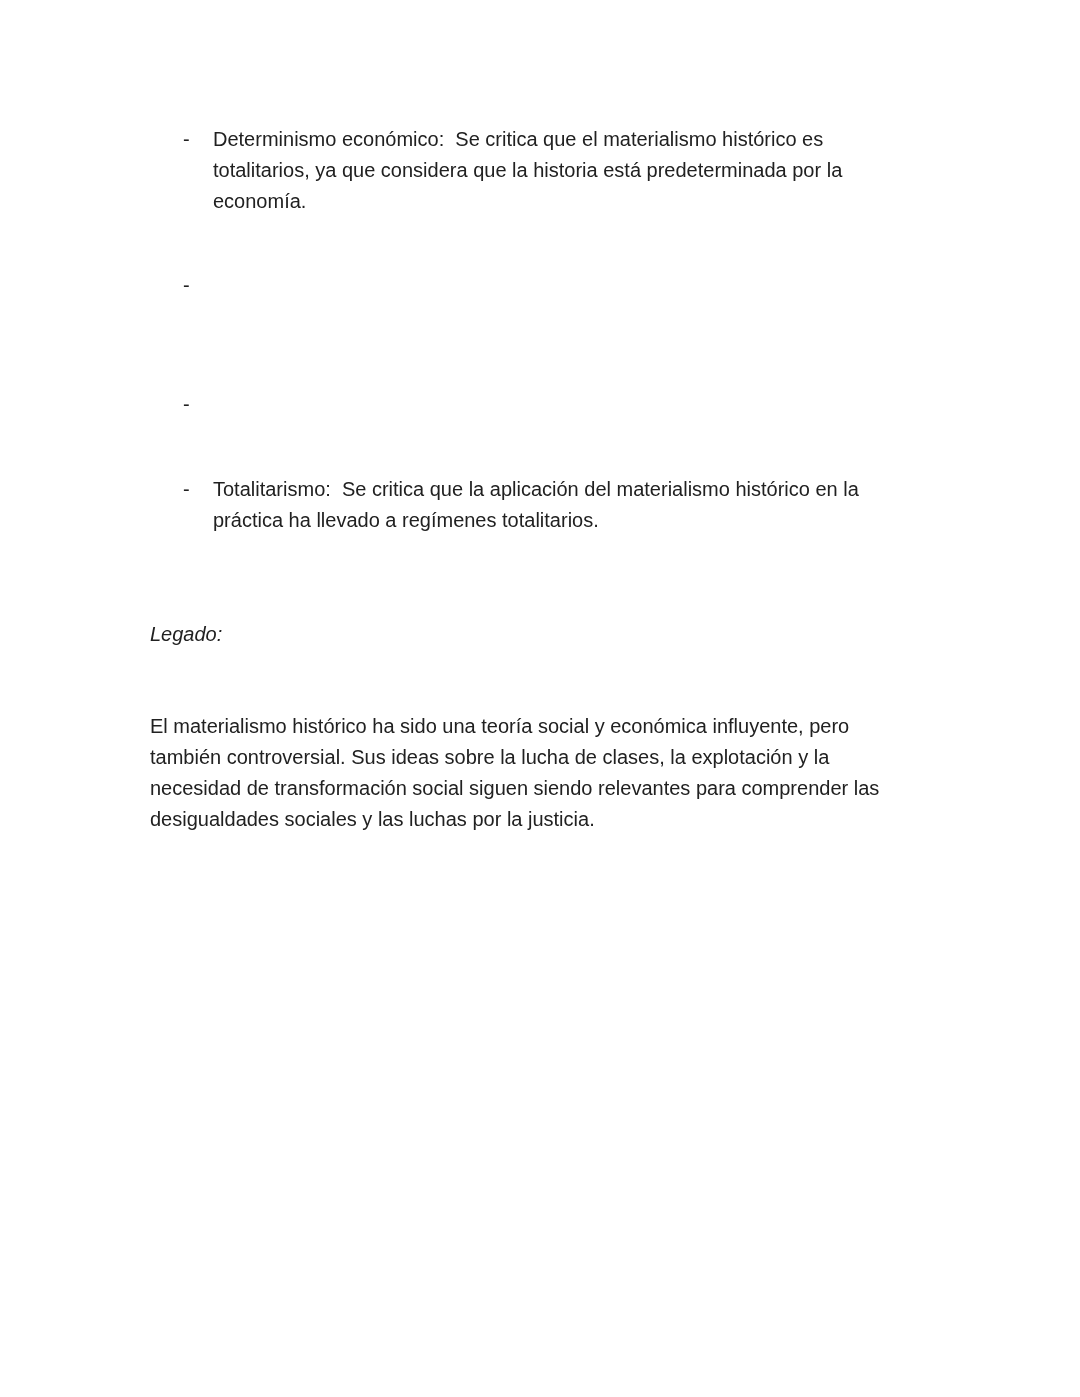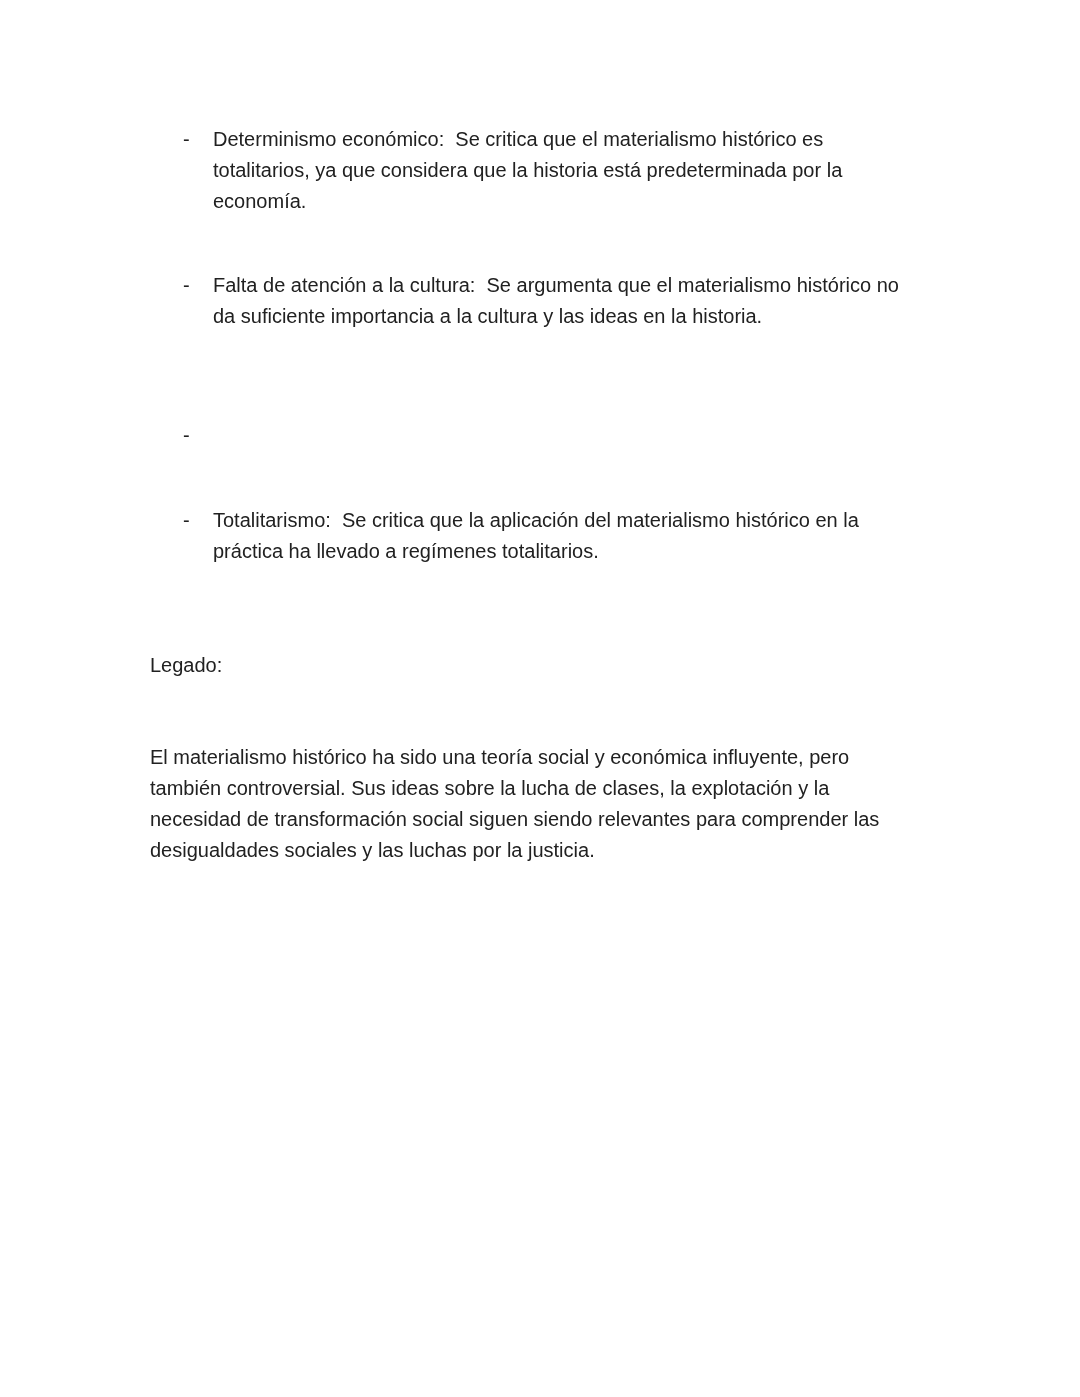--- a/index.html
+++ b/index.html
@@ -37,20 +37,21 @@
     .mb-1 { margin-bottom: 53px; }
     .mb-2 { margin-bottom: 88px; }
     .mb-3 { margin-bottom: 54px; }
     .mb-4 { margin-bottom: 83px; }
     .section-heading {
       margin: 0 6px 61px 150px;
       font-weight: normal;
       font-size: 20px;
       line-height: 31px;
       white-space: pre-wrap;
+      font-style: italic;
     }
     .closing-paragraph {
       margin: 0 0 0 150px;
       width: 750px;
       white-space: pre-wrap;
     }
   </style>
 </head>
 <body>
 
@@ -58,21 +59,20 @@
 
   <div class="bullet-list">
 
     <div class="bullet-item mb-1">
       <span class="bullet-marker">-</span>
       <span class="bullet-text">Determinismo económico:  Se critica que el materialismo histórico es totalitarios, ya que considera que la historia está predeterminada por la economía.</span>
     </div>
 
     <div class="bullet-item mb-2">
       <span class="bullet-marker">-</span>
-      <span class="bullet-text">Falta de atención a la cultura:  Se argumenta que el materialismo histórico no da suficiente importancia a la cultura y las ideas en la historia.</span>
     </div>
 
     <div class="bullet-item mb-3">
       <span class="bullet-marker">-</span>
     </div>
 
     <div class="bullet-item mb-4">
       <span class="bullet-marker">-</span>
       <span class="bullet-text">Totalitarismo:  Se critica que la aplicación del materialismo histórico en la práctica ha llevado a regímenes totalitarios.</span>
     </div>

